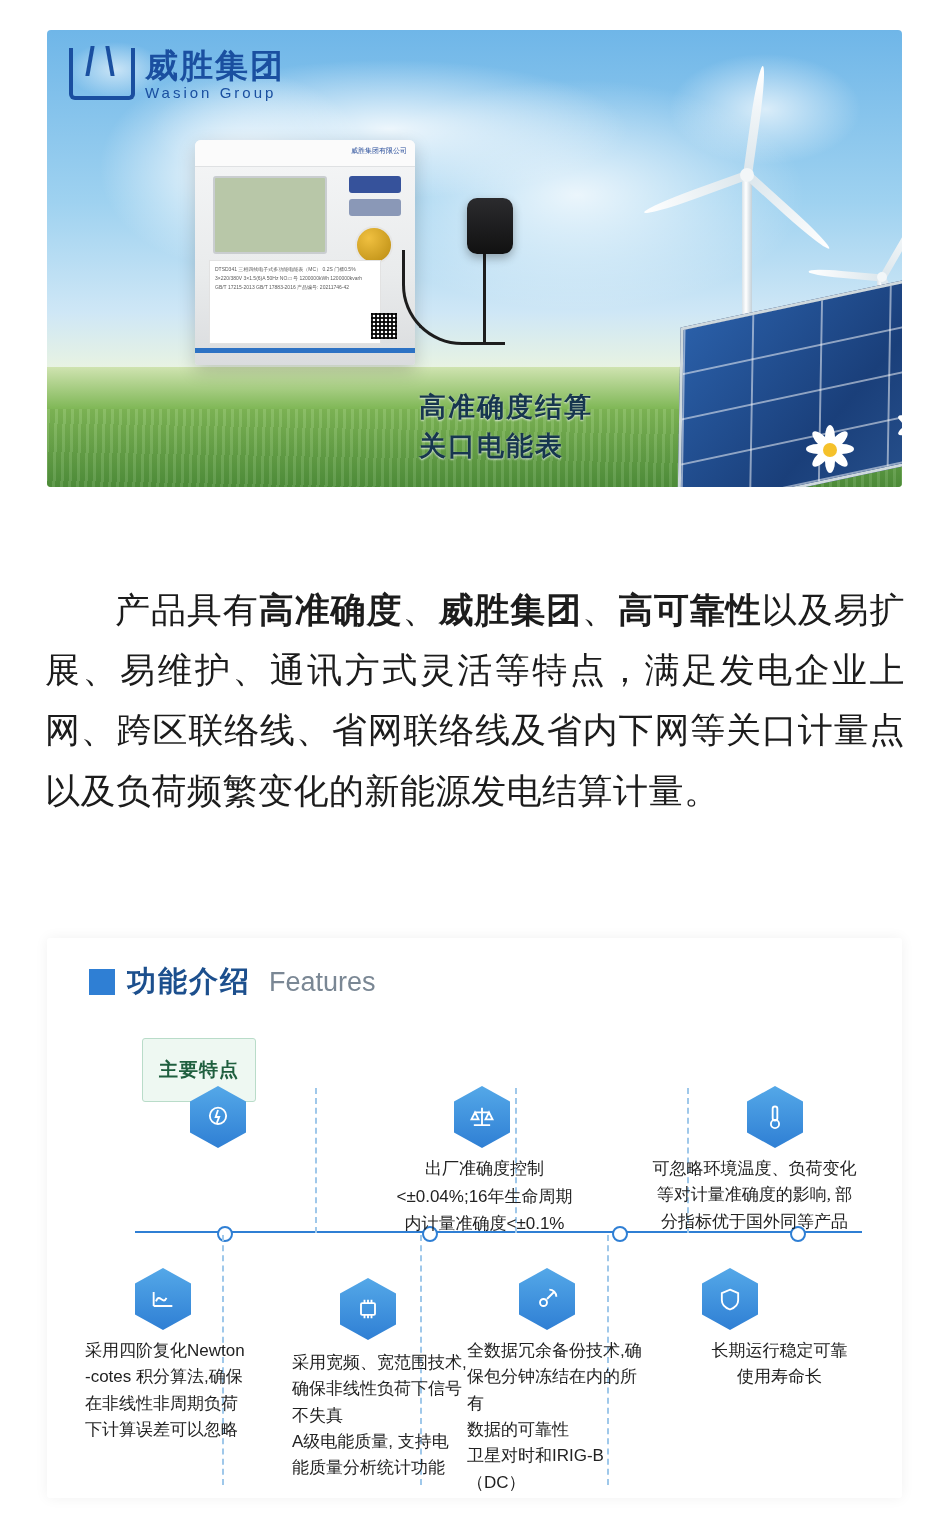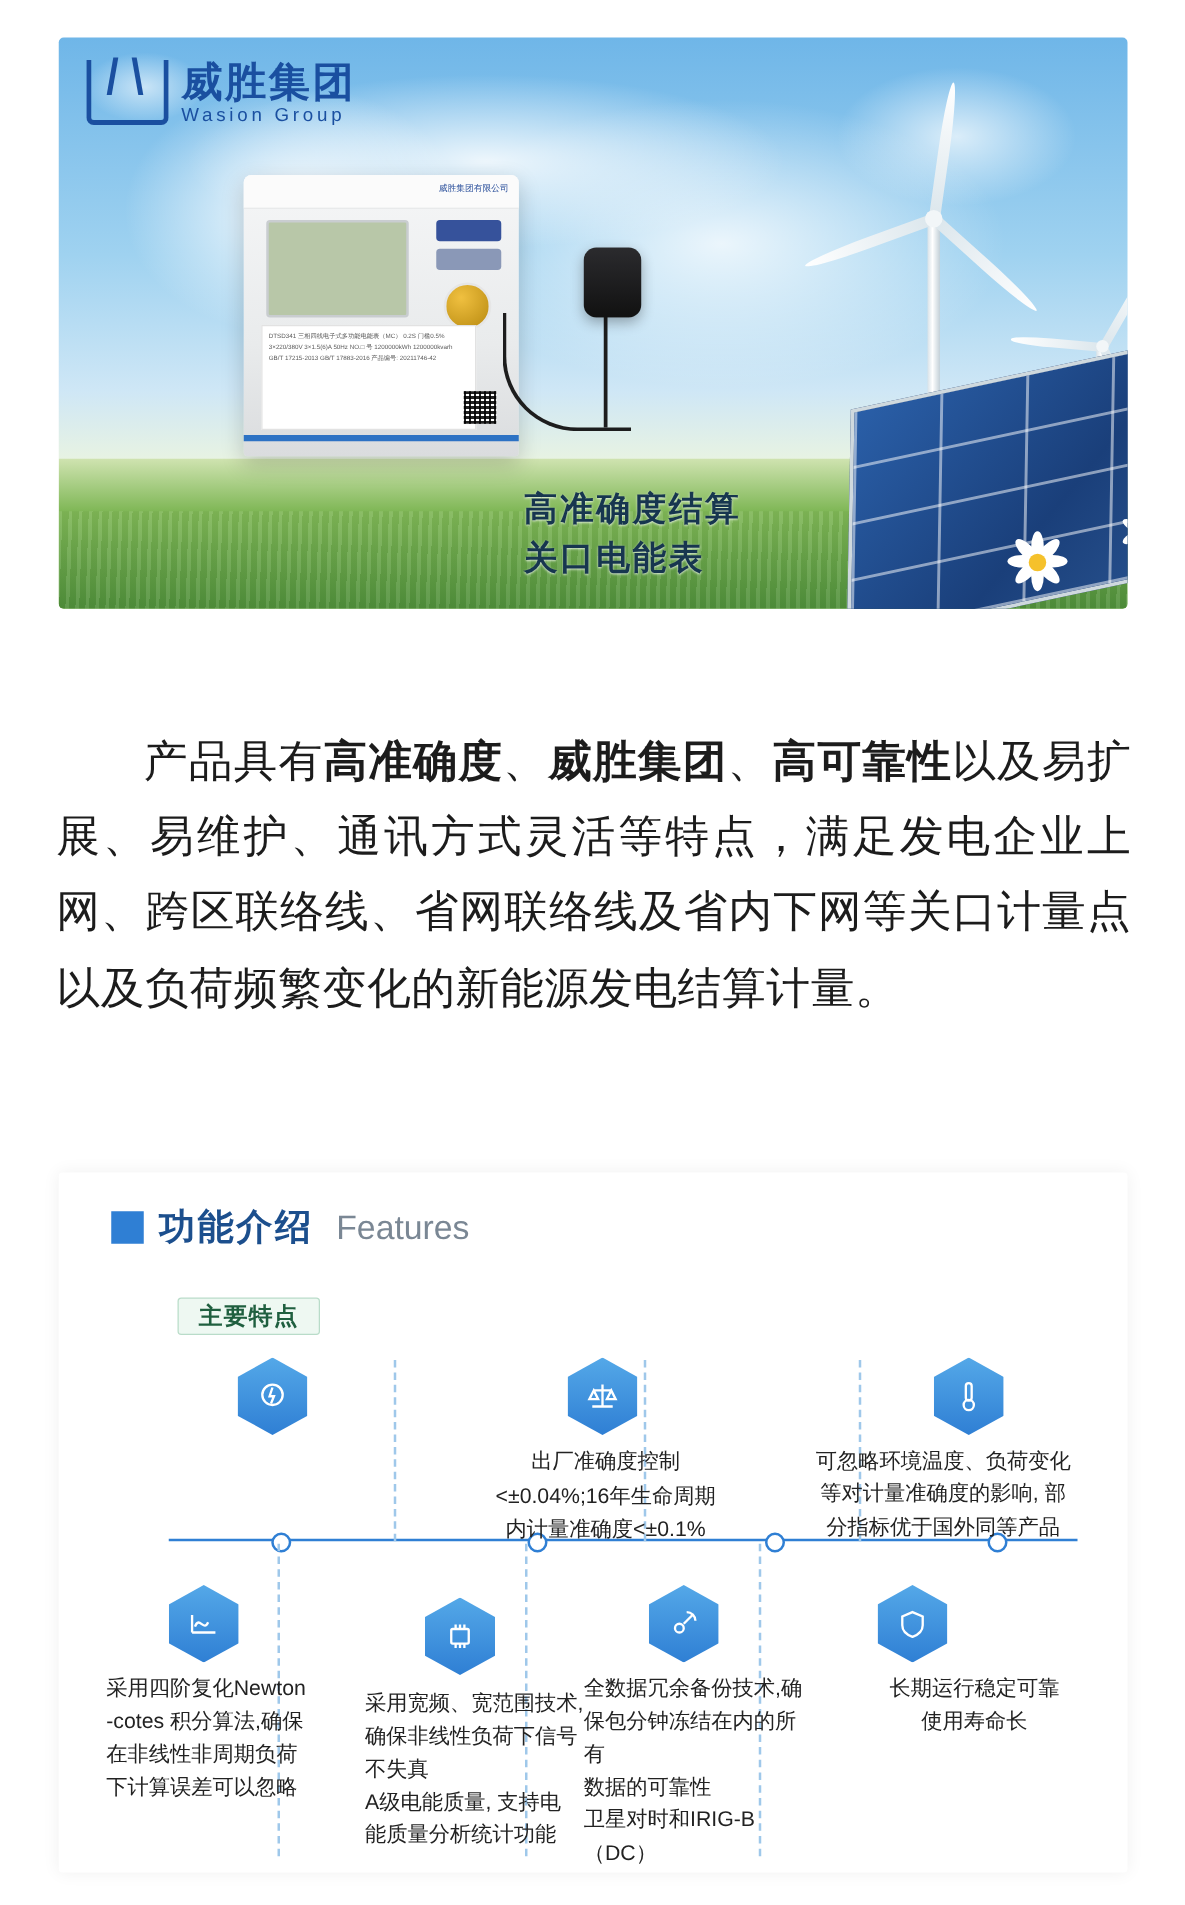--- a/index.html
+++ b/index.html
@@ -300,21 +300,21 @@
   }
   .feat-title-cn {
     font-size: 29px; font-weight: bold; color: #1c4f8d; letter-spacing: 2px;
   }
   .feat-title-en {
     font-size: 27px; color: #7a8794; margin-left: 6px;
   }
   .feat-tag {
     position: absolute;
     left: 95px; top: 100px;
-    padding: 1px 16px;
+    padding: 18px 16px;
     border: 1px solid #b9dcc9;
     background: #eef8f2;
     color: #1f5f3f;
     font-size: 19px;
     font-weight: bold;
     border-radius: 3px;
     letter-spacing: 1px;
   }
 
   .timeline {
@@ -484,21 +484,21 @@
           <circle cx="12" cy="18" r="3.5"></circle>
         </svg>
     </div>
   </div>
 
   <div class="fcell" style="left:330px; top:218px; width:215px;">
     <div class="t" style="margin-bottom:2px;">出厂准确度控制</div>
     <div class="t" style="white-space:pre-line;">&lt;±0.04%;16年生命周期
 内计量准确度&lt;±0.1%</div>
   </div>
-  <div class="fcell" style="left:600px; top:218px; width:215px;">
+  <div class="fcell" style="left:600px; top:218px; width:215px;font-family:Liberation Serif, serif;">
     <div class="t" style="white-space:pre-line;">可忽略环境温度、负荷变化
 等对计量准确度的影响, 部
 分指标优于国外同等产品</div>
   </div>
 
   <div class="hexwrap" style="left:88px; top:330px;">
     <div class="hex">
       <svg viewBox="0 0 24 24">
           <path d="M4 18V6M4 18h16M6 14c3-8 6 4 9-3"></path>
         </svg>

